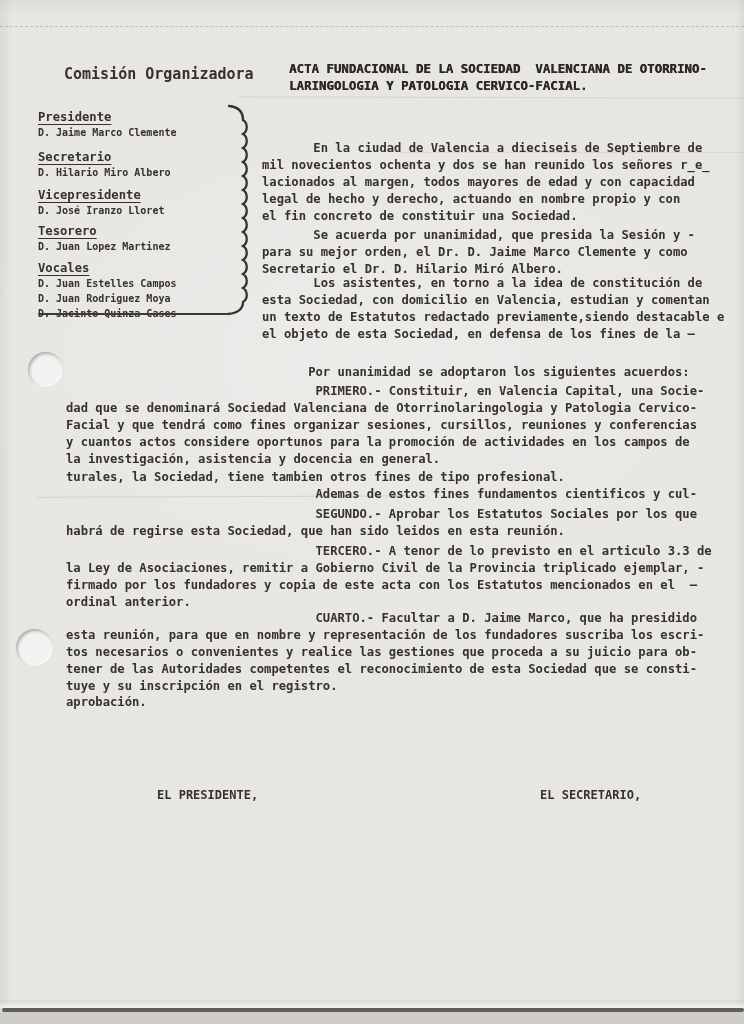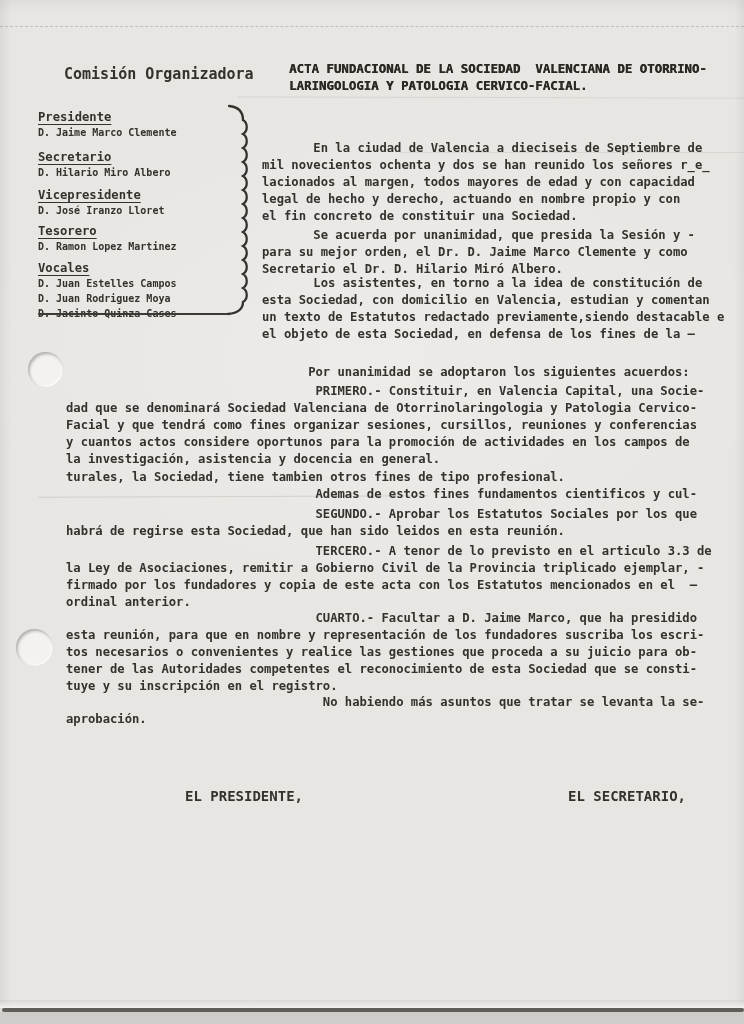--- a/index.html
+++ b/index.html
@@ -32,21 +32,21 @@
   #b2{left:262px;top:227px}
   #b3{left:262px;top:275px}
   #b4{left:66px;top:342px}
   #b5{left:66px;top:364px}
   #b6{left:66px;top:383px}
   #b7{left:66px;top:469px}
   #b8{left:66px;top:506px}
   #b9{left:66px;top:543px}
   #b10{left:66px;top:610px}
   #b11{left:66px;top:694px}
-  .sig{font-size:14px;white-space:pre;margin-left:28px;}
+  .sig{font-size:12px;white-space:pre;}
   #sig-left{left:157px;top:788px;}
   #sig-right{left:540px;top:788px;}
   
   .hole{border-radius:50%;background:#f3f2f0;
     box-shadow:inset 1.5px 2px 3px rgba(0,0,0,0.28), inset -1px -1.5px 2px rgba(255,255,255,0.65), 0 0 1px rgba(0,0,0,0.1);}
   #hole1{left:28px;top:352px;width:35px;height:35px;}
   #hole2{left:16px;top:629px;width:37px;height:37px;}
   .crease{height:0;border-top:1px solid rgba(95,90,82,0.12);}
   #crease-top{left:0;top:26px;width:744px;border-top-style:dashed;border-top-color:rgba(95,90,82,0.28);}
   #crease-a{left:238px;top:97px;width:506px;transform:rotate(0.15deg);}
@@ -86,21 +86,21 @@
   <div class="abs role-group" id="g2">
     <div class="role-title">Secretario</div>
     <div class="member-name">D. Hilario Miro Albero</div>
   </div>
   <div class="abs role-group" id="g3">
     <div class="role-title">Vicepresidente</div>
     <div class="member-name">D. José Iranzo Lloret</div>
   </div>
   <div class="abs role-group" id="g4">
     <div class="role-title">Tesorero</div>
-    <div class="member-name">D. Ramon Lopez Martinez</div>
+    <div class="member-name">D. Juan Lopez Martinez</div>
   </div>
   <div class="abs role-group" id="g5">
     <div class="role-title">Vocales</div>
     <div class="member-name">D. Juan Estelles Campos</div>
     <div class="member-name">D. Juan Rodriguez Moya</div>
     <div class="member-name">D. Jacinto Quinza Cases</div>
   </div>
 
   <svg class="abs brace" width="30" height="215" viewBox="0 0 30 215">
     <path d="M7,3 C17,4 21,9 21,17
@@ -113,21 +113,21 @@
 
   <div class="abs block" id="b1"><div class="tline">       En la ciudad de Valencia a dieciseis de Septiembre de</div><div class="tline">mil novecientos ochenta y dos se han reunido los señores r̲e̲</div><div class="tline">lacionados al margen, todos mayores de edad y con capacidad</div><div class="tline">legal de hecho y derecho, actuando en nombre propio y con</div><div class="tline">el fin concreto de constituir una Sociedad.</div></div>
   <div class="abs block" id="b2"><div class="tline">       Se acuerda por unanimidad, que presida la Sesión y -</div><div class="tline">para su mejor orden, el Dr. D. Jaime Marco Clemente y como</div><div class="tline">Secretario el Dr. D. Hilario Miró Albero.</div></div>
   <div class="abs block" id="b3"><div class="tline">       Los asistentes, en torno a la idea de constitución de</div><div class="tline">esta Sociedad, con domicilio en Valencia, estudian y comentan</div><div class="tline">un texto de Estatutos redactado previamente,siendo destacable e</div><div class="tline">el objeto de esta Sociedad, en defensa de los fines de la —</div></div>
   <div class="abs block" id="b5"><div class="tline">                                 Por unanimidad se adoptaron los siguientes acuerdos:</div></div>
   <div class="abs block" id="b6"><div class="tline">                                  PRIMERO.- Constituir, en Valencia Capital, una Socie-</div><div class="tline">dad que se denominará Sociedad Valenciana de Otorrinolaringologia y Patologia Cervico-</div><div class="tline">Facial y que tendrá como fines organizar sesiones, cursillos, reuniones y conferencias</div><div class="tline">y cuantos actos considere oportunos para la promoción de actividades en los campos de</div><div class="tline">la investigación, asistencia y docencia en general.</div></div>
   <div class="abs block" id="b7"><div class="tline">turales, la Sociedad, tiene tambien otros fines de tipo profesional.</div><div class="tline">                                  Ademas de estos fines fundamentos cientificos y cul-</div></div>
   <div class="abs block" id="b8"><div class="tline">                                  SEGUNDO.- Aprobar los Estatutos Sociales por los que</div><div class="tline">habrá de regirse esta Sociedad, que han sido leidos en esta reunión.</div></div>
   <div class="abs block" id="b9"><div class="tline">                                  TERCERO.- A tenor de lo previsto en el articulo 3.3 de</div><div class="tline">la Ley de Asociaciones, remitir a Gobierno Civil de la Provincia triplicado ejemplar, -</div><div class="tline">firmado por los fundadores y copia de este acta con los Estatutos mencionados en el  —</div><div class="tline">ordinal anterior.</div></div>
   <div class="abs block" id="b10"><div class="tline">                                  CUARTO.- Facultar a D. Jaime Marco, que ha presidido</div><div class="tline">esta reunión, para que en nombre y representación de los fundadores suscriba los escri-</div><div class="tline">tos necesarios o convenientes y realice las gestiones que proceda a su juicio para ob-</div><div class="tline">tener de las Autoridades competentes el reconocimiento de esta Sociedad que se consti-</div><div class="tline">tuye y su inscripción en el registro.</div></div>
-  <div class="abs block" id="b11"><div class="tline">                                   No habiendo más asuntos que tratar se levanta la se-</div><div class="tline">aprobación.</div></div>
+  <div class="abs block" id="b11"><div class="tline">aprobación.</div></div>
 
   <div class="abs ink-artifact" id="artifact1">’</div>
 
   <div class="abs sig" id="sig-left">EL PRESIDENTE,</div>
   <div class="abs sig" id="sig-right">EL SECRETARIO,</div>
 
   <div class="abs" id="edge-highlight"></div>
   <div class="abs" id="edge-dark"></div>
   <div class="abs" id="edge-below"></div>
 

